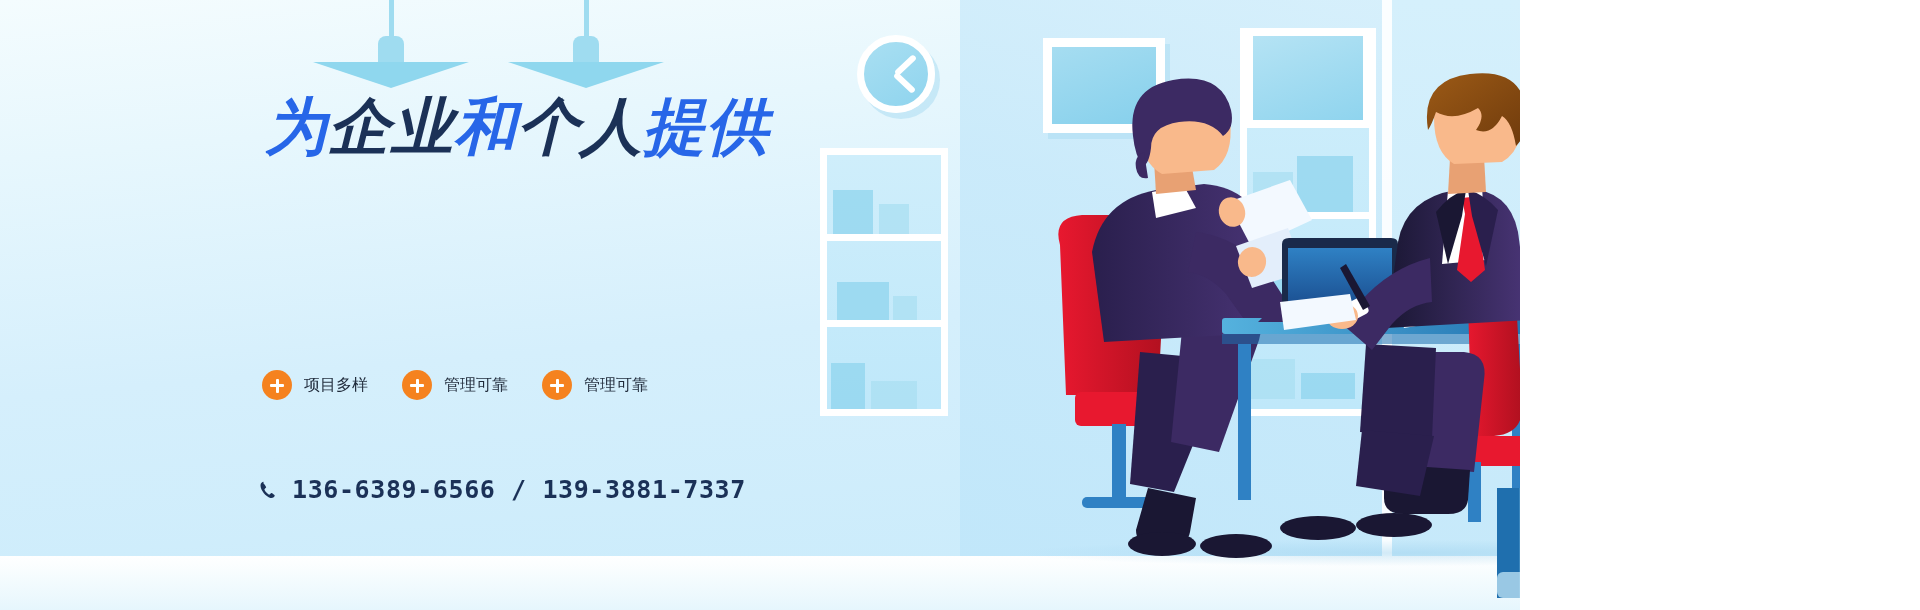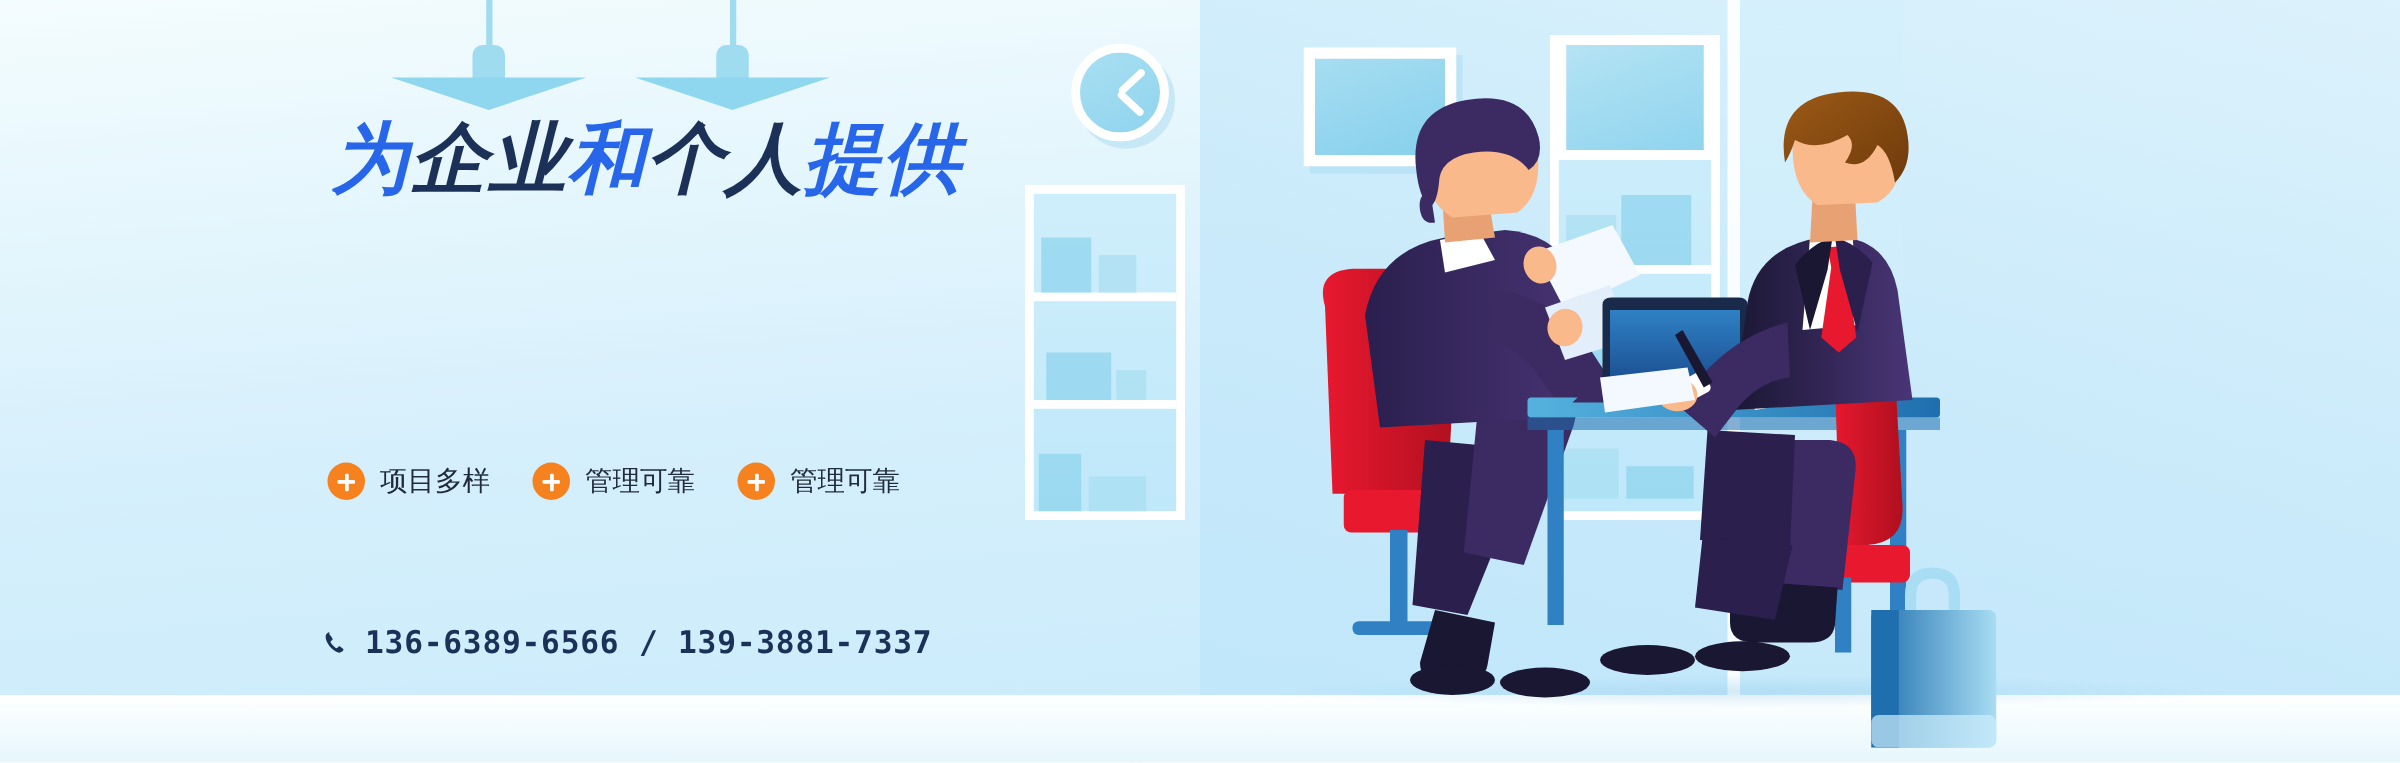--- a/index.html
+++ b/index.html
@@ -4,21 +4,21 @@
 <style>
   * { margin:0; padding:0; box-sizing:border-box; }
   html, body { width:1920px; height:610px; overflow:hidden; }
   body {
     font-family:"Liberation Sans","DejaVu Sans",sans-serif;
     background:#ffffff;
   }
 
   #banner {
     position:relative;
-    width:1920px; height:610px;
+    width:1520px; height:610px;
     overflow:hidden;
     background:linear-gradient(170deg,#f2fbfe 0%,#e3f5fd 28%,#d4effc 60%,#cdecfb 100%);
     text-align:right;
   }
 
   
   .wall {
     position:absolute; left:0; top:0; width:1920px; height:556px;
     background:linear-gradient(175deg,#f4fcfe 0%,#e7f7fd 22%,#d5effc 55%,#c9ebfb 100%);
   }
@@ -155,28 +155,28 @@
   .plus-icon {
     width:30px; height:30px; border-radius:50%;
     background:#f5821f; position:relative; flex:none;
   }
   .plus-icon:before, .plus-icon:after {
     content:""; position:absolute; background:#ffffff; border-radius:1px;
   }
   .plus-icon:before { left:8px; top:14px; width:14px; height:3px; }
   .plus-icon:after  { left:13.5px; top:8.5px; width:3px; height:14px; }
   .feature .flabel {
-    font-size:22px; color:#1f2a3a;
+    font-size:16px; color:#1f2a3a;
     font-family:Liberation Mono, monospace;
   }
 
   
   .phone-row {
     position:absolute; left:258px; top:475px;
-    display:flex; align-items:center; gap:14px;margin-top:24px;
+    display:flex; align-items:center; gap:14px;
   }
   .phone-icon { width:20px; height:22px; flex:none; }
   .phone-num {
     font-size:25px; font-weight:bold; color:#1b3157;
     letter-spacing:.6px;
     font-family:"DejaVu Sans Mono","Liberation Mono",monospace;
   }
 
   
   #scene { position:absolute; left:0; top:0; width:1920px; height:610px; }

